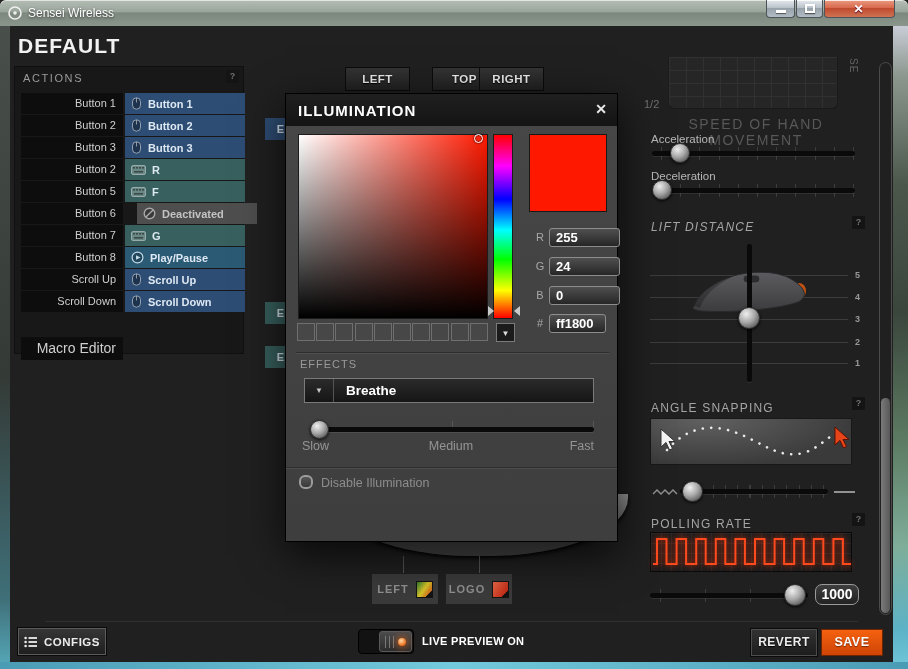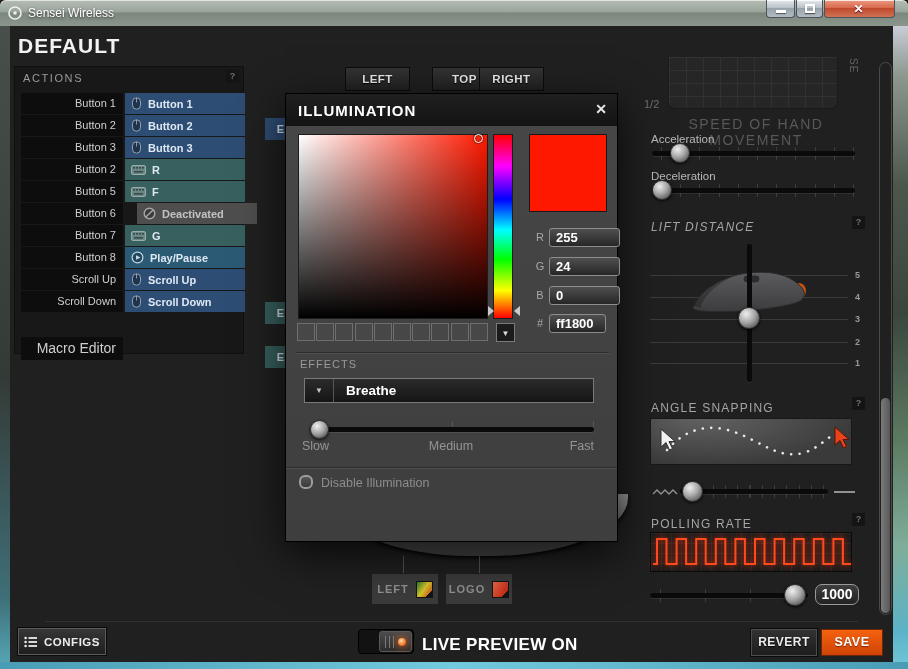--- a/index.html
+++ b/index.html
@@ -155,21 +155,21 @@
     border:1px solid #5c5c5c; outline:1px solid #0a0a0a; display:flex; align-items:center; justify-content:center; gap:7px; cursor:pointer; }
   .configs-btn span { color:#ececec; font-size:11.5px; font-weight:bold; letter-spacing:.5px; }
   .toggle { position:absolute; left:348px; top:603px; width:56px; height:25px; background:#121212; border:1px solid #000;
     border-radius:4px; cursor:pointer; }
   .toggle-knob { position:absolute; left:20px; top:1px; width:33px; height:21px; border-radius:3px;
     background:linear-gradient(180deg,#4c4c4c,#2c2c2c); border:1px solid #5a5a5a; }
   .toggle-grip { position:absolute; left:5px; top:4px; width:9px; height:12px;
     background-image:repeating-linear-gradient(90deg,#787878 0 1px,transparent 1px 4px); }
   .toggle-dot { position:absolute; right:5px; top:6px; width:8px; height:8px; border-radius:50%;
     background:radial-gradient(circle at 40% 35%, #ffd9a8, #f07a28 60%, #c84a10); box-shadow:0 0 7px 2px rgba(240,100,20,.55); }
-  .live-lbl { position:absolute; left:412px; top:609px; color:#fff; font-size:17px; font-weight:bold; letter-spacing:.3px; }
+  .live-lbl { position:absolute; left:412px; top:609px; color:#fff; font-size:11px; font-weight:bold; letter-spacing:.3px; }
   .revert-btn { position:absolute; left:741px; top:603px; width:66px; height:27px; background:linear-gradient(180deg,#323232,#1d1d1d);
     border:1px solid #4d4d4d; outline:1px solid #0a0a0a; color:#ececec; font-size:12px; font-weight:bold; text-align:center;
     line-height:25px; letter-spacing:.5px; cursor:pointer; text-shadow:0 1px 1px #000; }
   .save-btn { position:absolute; left:811px; top:603px; width:62px; height:27px; font-size:12.5px; line-height:25px; }
 </style>
 </head>
 <body>
 
 <div class="screen">
 

